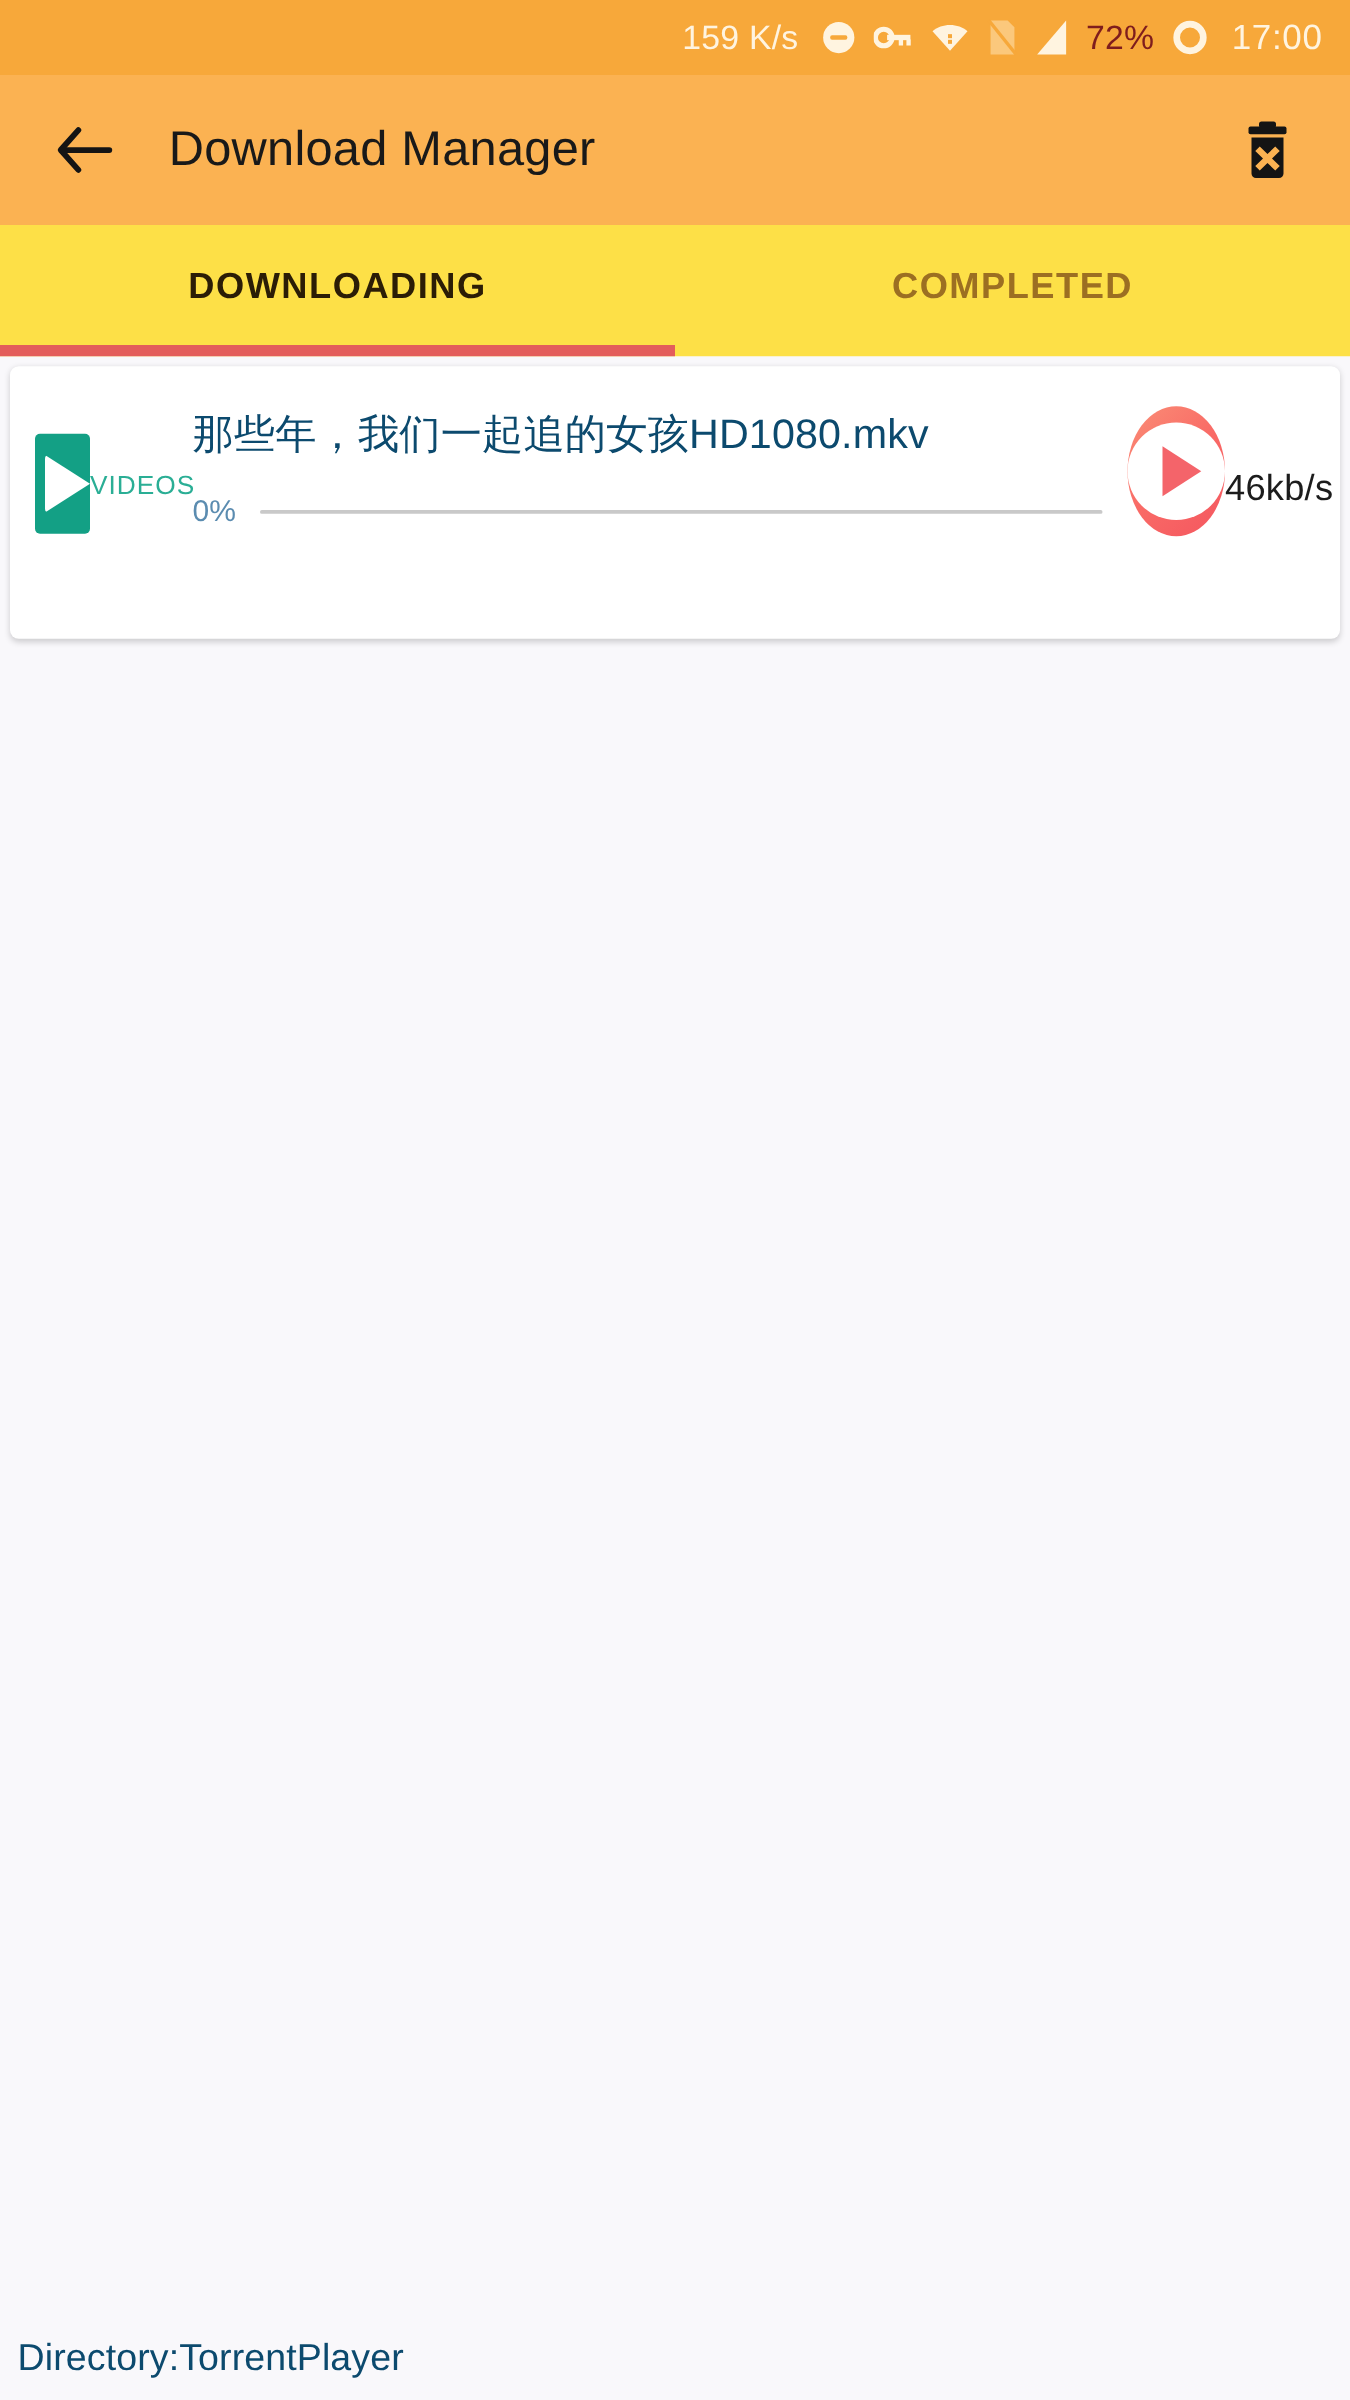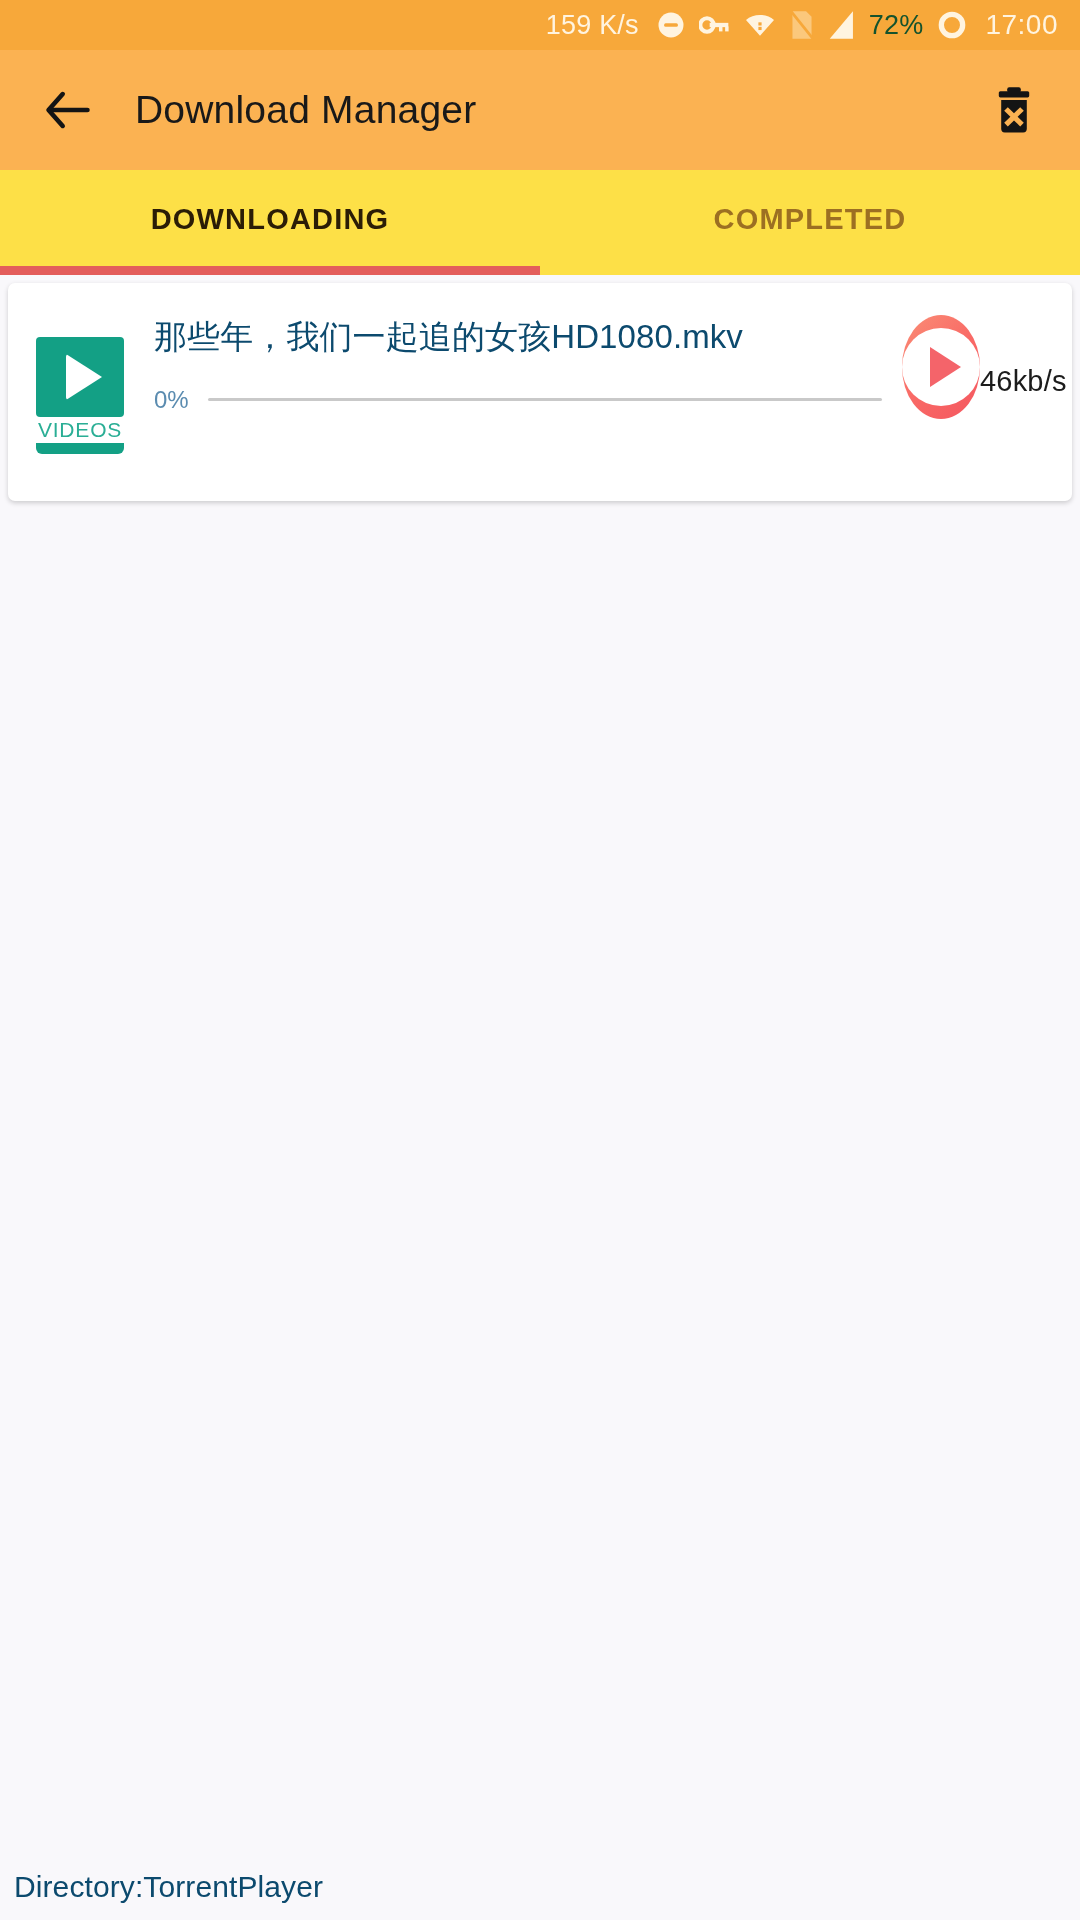--- a/index.html
+++ b/index.html
@@ -12,21 +12,21 @@
   }
 
   body {
     font-family: "Liberation Sans", "DejaVu Sans", sans-serif;
     background: #F9F8FB;
     position: relative;
   }
 
   
   .status-bar {
-    height: 50px;
+    height: 60px;
     background: #F7A83A;
     display: flex;
     align-items: center;
     justify-content: flex-end;
     padding: 0 22px 0 0;
     gap: 13px;
   }
 
   .status-speed {
     color: #FFF4E0;
@@ -35,21 +35,21 @@
     margin-right: 4px;
   }
 
   .status-icon {
     display: flex;
     align-items: center;
     justify-content: center;
   }
 
   .status-battery {
-    color: #14532d;
+    color: #7f1d1d;
     font-size: 27px;
     letter-spacing: 0.2px;
   }
 
   .status-clock {
     color: #FFF4E0;
     font-size: 28px;
     letter-spacing: 0.5px;
     margin-left: 4px;
   }
@@ -139,21 +139,21 @@
     align-items: flex-start;
     min-height: 218px;
     position: relative;
   }
 
   
   .thumb-wrap {
     width: 104px;
     flex: none;
     display: flex;
-    flex-direction: column;
+    flex-direction: row;
     align-items: center;
     margin-top: 36px;
   }
 
   .thumb-box {
     width: 88px;
     height: 80px;
     background: #13A085;
     border-radius: 4px;
     display: flex;

